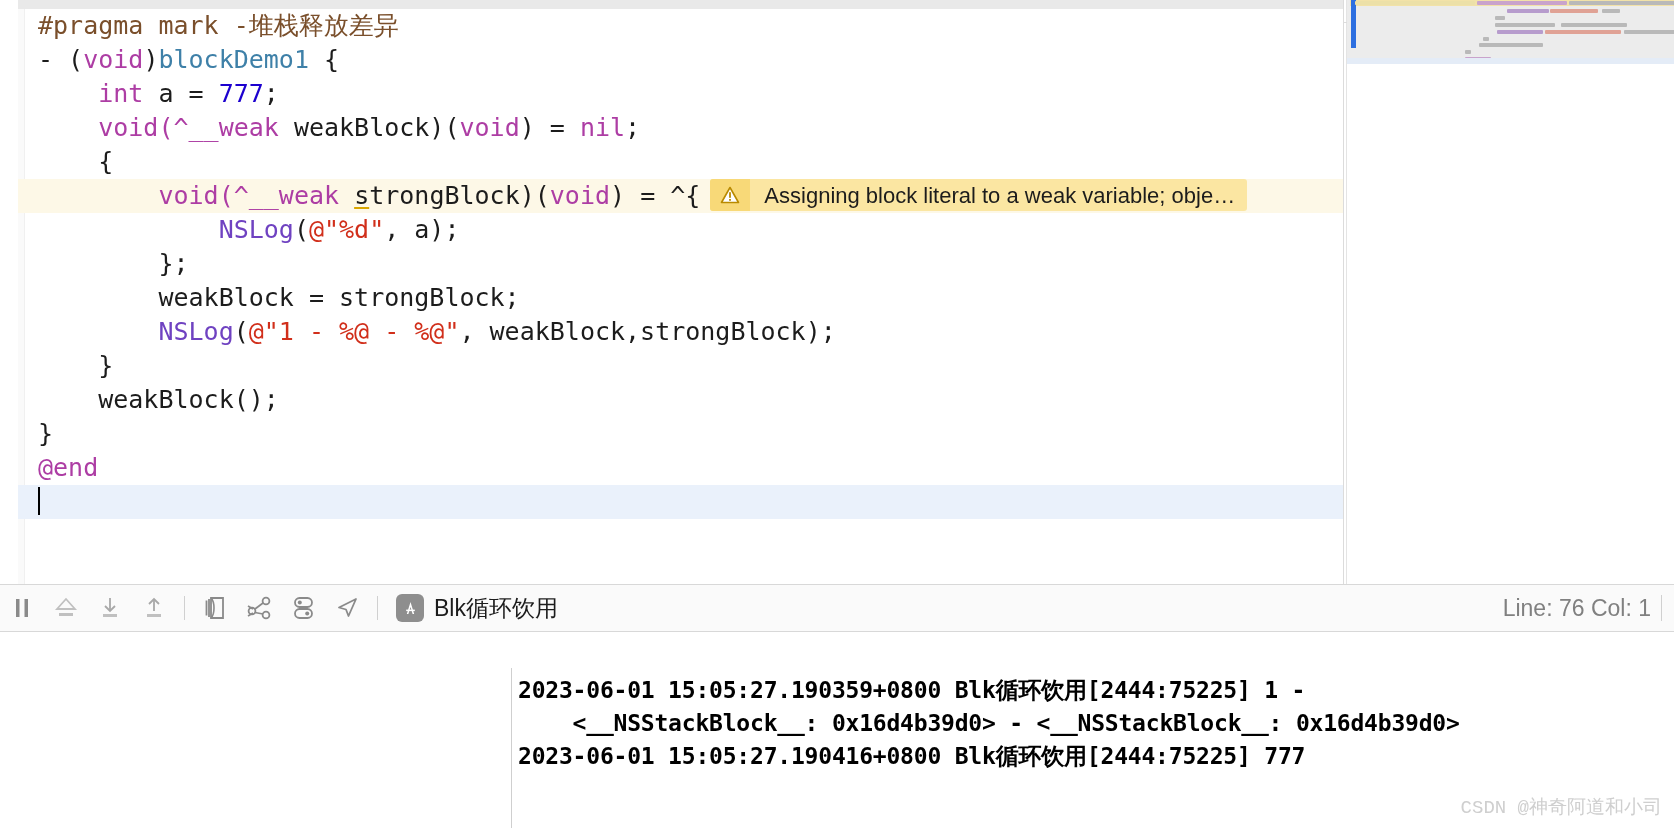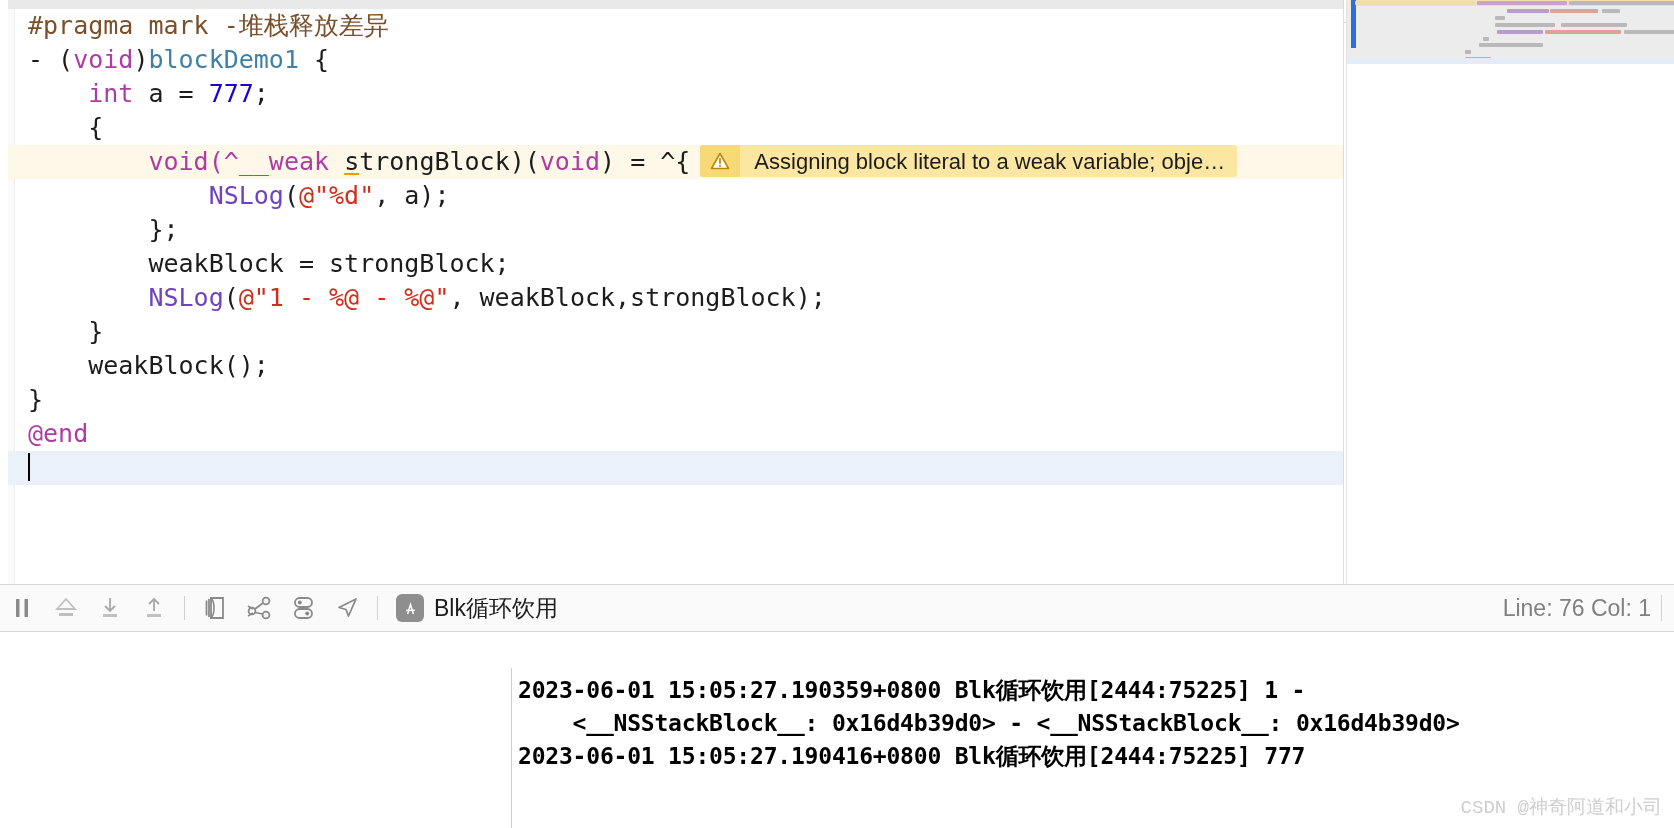--- a/index.html
+++ b/index.html
@@ -11,21 +11,21 @@
     width: 1674px;
     height: 828px;
     font-family: "Liberation Sans", sans-serif;
     overflow: hidden;
     position: relative;
   }
 
   
   #editor-area {
     position: absolute;
-    left: 8px; top: 0;
+    left: 18px; top: 0;
     width: 1481px;
     height: 584px;
     background: #ffffff;
     overflow: hidden;
   }
   #editor-topstrip {
     position: absolute;
     left: 0; top: 0;
     width: 1343px;
     height: 9px;
@@ -271,20 +271,21 @@
 </head>
 <body>
 
 <div id="editor-area">
   <div id="editor-topstrip"></div>
   <div id="gutter"></div>
   <div id="code-scroll">
       <div class="code-line"><span></span><span class="t-pre">#pragma mark </span><span class="t-pre">-堆栈释放差异</span></div>
       <div class="code-line"><span></span><span class="t-plain">- (</span><span class="t-kw">void</span><span class="t-plain">)</span><span class="t-method">blockDemo1</span><span class="t-plain"> {</span></div>
       <div class="code-line"><span>    </span><span class="t-kw">int</span><span class="t-plain"> a = </span><span class="t-num">777</span><span class="t-plain">;</span></div>
+      <div class="code-line"><span>    </span><span class="t-kw">void</span><span class="t-kw">(^</span><span class="t-kw">__weak</span><span class="t-plain"> weakBlock)(</span><span class="t-kw">void</span><span class="t-plain">) = </span><span class="t-kw">nil</span><span class="t-plain">;</span></div>
       <div class="code-line"><span>    </span><span class="t-plain">{</span></div>
       <div class="code-line warn-row"><span>        </span><span class="t-kw">void</span><span class="t-kw">(^</span><span class="t-kw">__weak</span><span class="t-plain"> </span><span class="t-plain t-underline">s</span><span class="t-plain">trongBlock)(</span><span class="t-kw">void</span><span class="t-plain">) = ^{</span><span class="warn-badge"><span class="warn-icon-box"><svg width="20" height="20" viewBox="0 0 20 20">
               <path d="M10 2.5 L18.5 17.5 L1.5 17.5 Z" fill="#ffffff" stroke="#b98a00" stroke-width="1.6" stroke-linejoin="round"></path>
               <rect x="9.1" y="7.2" width="1.8" height="5.6" fill="#b98a00"></rect>
               <rect x="9.1" y="14" width="1.8" height="1.8" fill="#b98a00"></rect>
             </svg></span><span class="warn-text">Assigning block literal to a weak variable; obje…</span></span></div>
       <div class="code-line"><span>            </span><span class="t-proj">NSLog</span><span class="t-plain">(</span><span class="t-str">@"%d"</span><span class="t-plain">, a);</span></div>
       <div class="code-line"><span>        </span><span class="t-plain">};</span></div>
       <div class="code-line"><span>        </span><span class="t-plain">weakBlock = strongBlock;</span></div>
       <div class="code-line"><span>        </span><span class="t-proj">NSLog</span><span class="t-plain">(</span><span class="t-str">@"1 - %@ - %@"</span><span class="t-plain">, weakBlock,strongBlock);</span></div>

